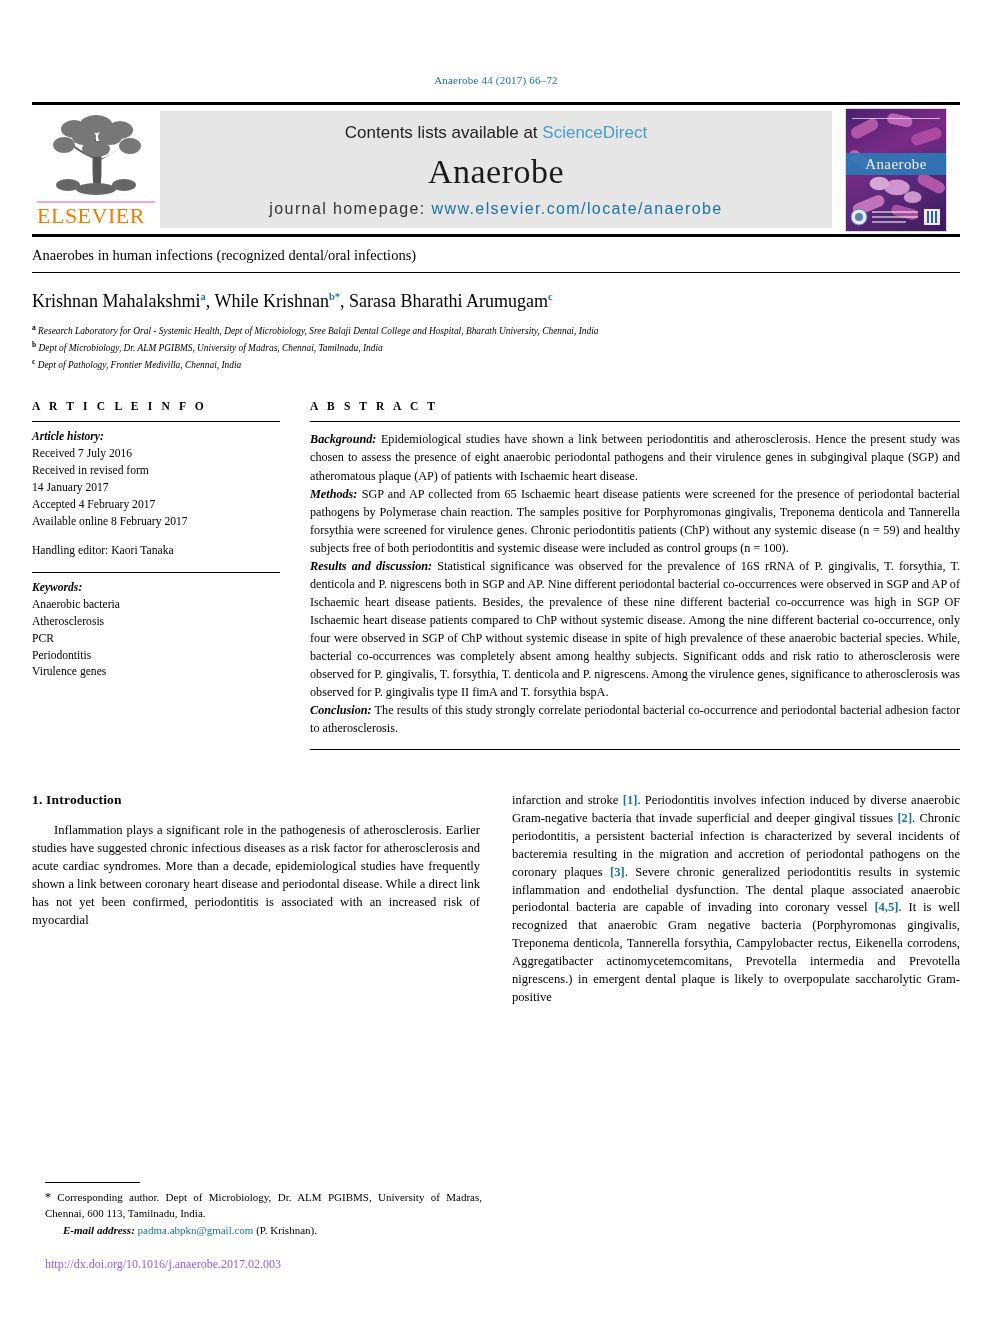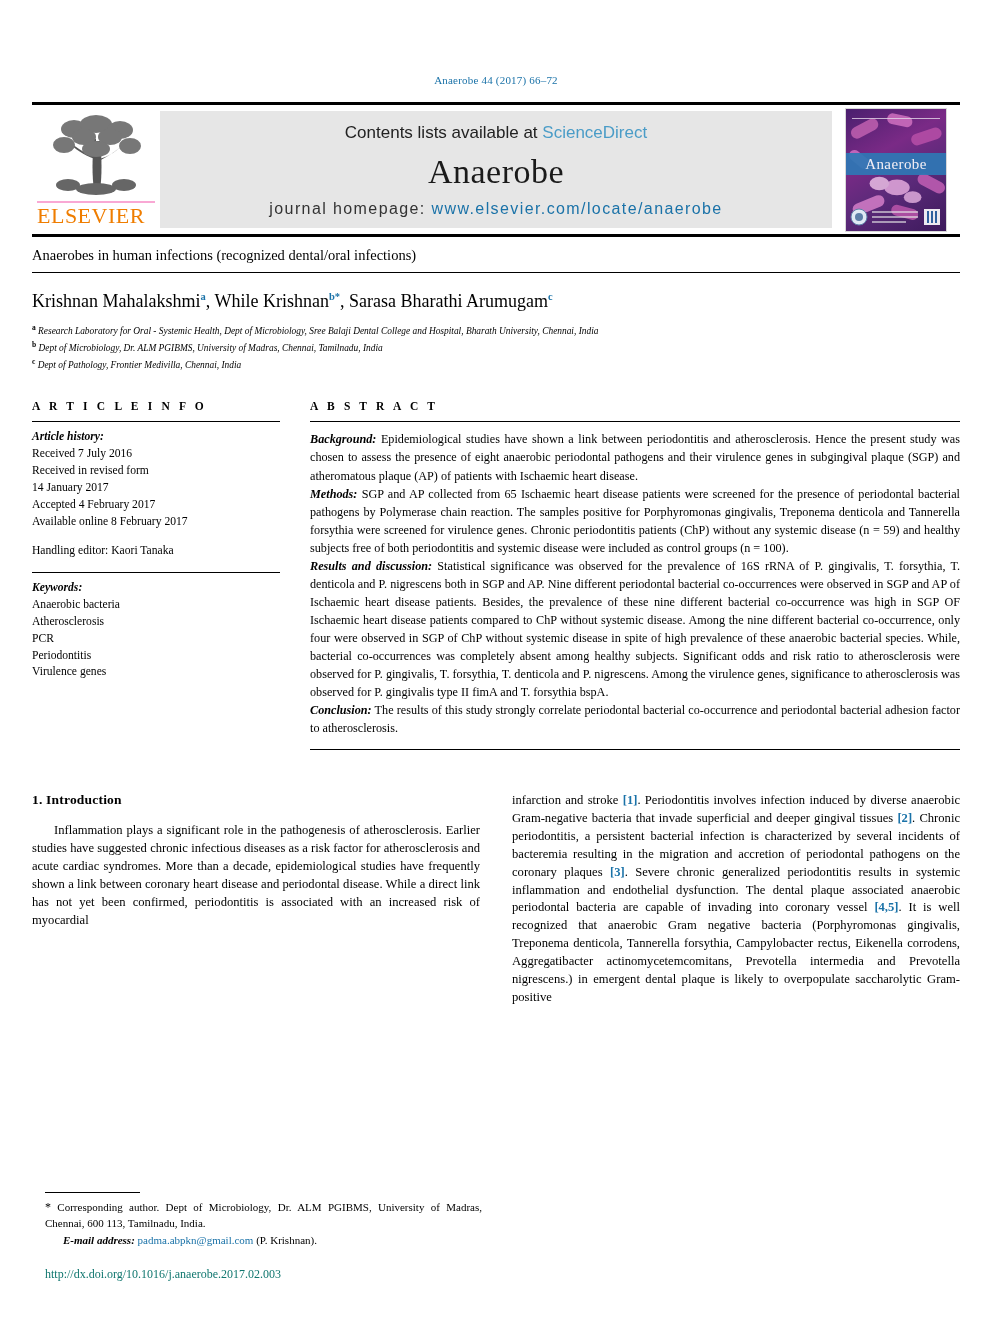--- a/index.html
+++ b/index.html
@@ -233,36 +233,36 @@
     text-align: justify;
     margin: 0;
   }
   .ptext.indent { text-indent: 22px; }
   .ref { color: #1a72a8; font-weight: bold; }
 
   
   .footnote-area {
     position: absolute;
     left: 45px;
-    bottom: 41px;
+    bottom: 51px;
     width: 437px;
   }
   .fn-rule { border-top: 1px solid #000; width: 95px; margin-bottom: 6px; }
   .fn-text {
     font-family: "Liberation Serif", serif;
     font-size: 11px;
     line-height: 1.42;
     text-align: justify;
   }
   .fn-text .star { font-size: 12px; }
   .fn-email { margin-top: 2px; text-indent: 18px; }
   .fn-email i { font-weight: bold; }
   .link { color: #1a72a8; }
   .doi-block { margin-top: 18px; }
-  .doi-link { color: #0f766e; font-size: 12px; font-family: "Liberation Serif", serif; }
+  .doi-link { color: #8b5cf6; font-size: 12px; font-family: "Liberation Serif", serif; }
   .issn { font-size: 11.6px; font-family: "Liberation Serif", serif; margin-top: 1px; }
 </style>
 </head>
 <body>
 
 <div class="page">
 
   <div class="runninghead">Anaerobe 44 (2017) 66–72</div>
 
   <div class="masthead">

